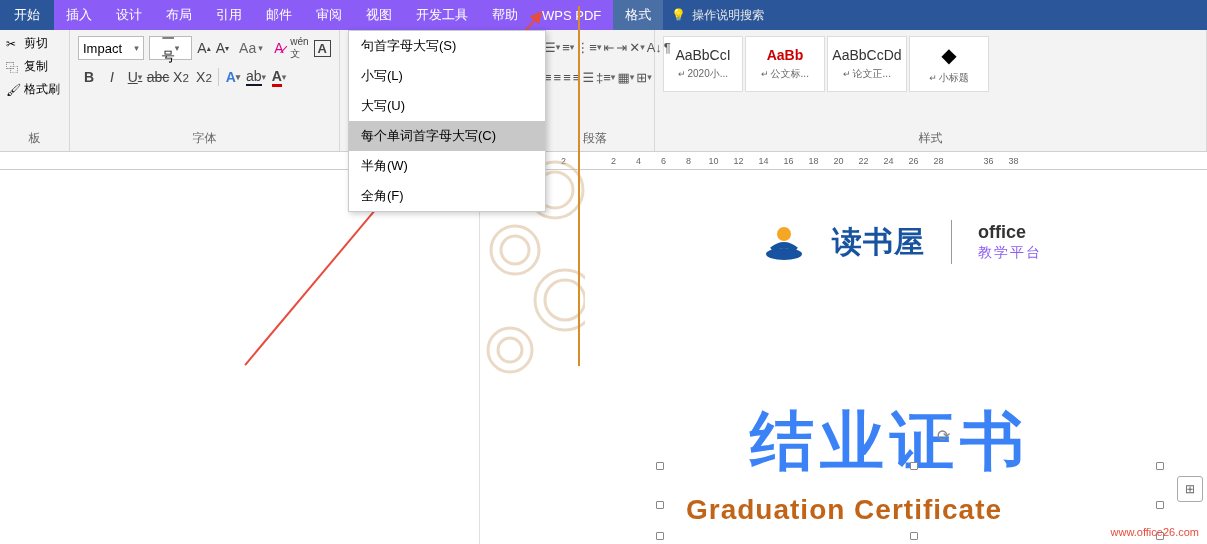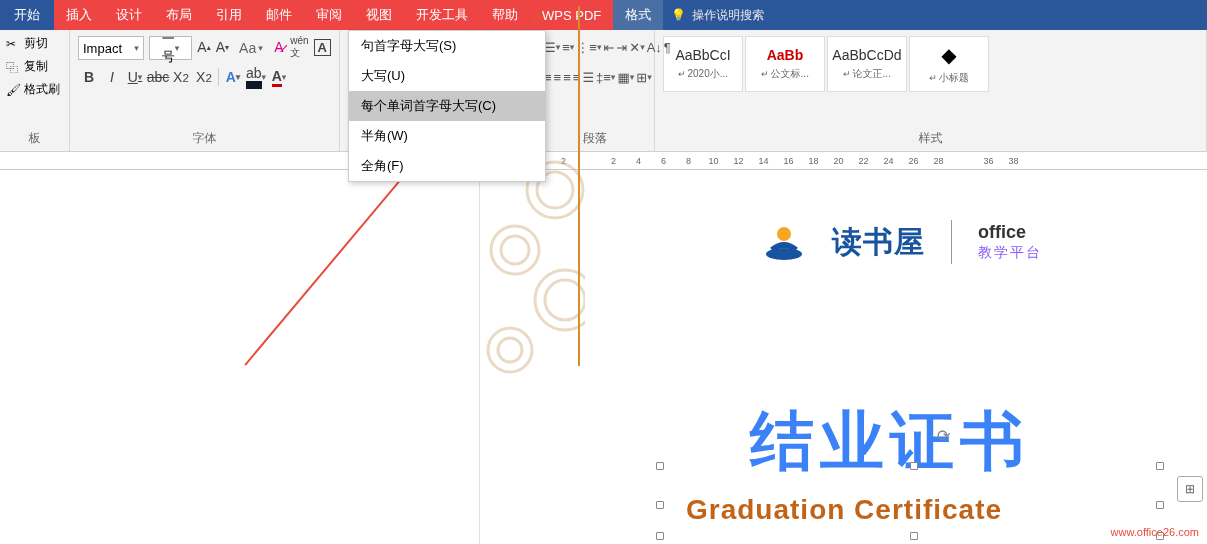--- a/index.html
+++ b/index.html
@@ -1,33 +1,33 @@
 <!DOCTYPE html>
 <html><head>
   <meta charset="utf-8">
   <style>
     * { margin: 0; padding: 0; box-sizing: border-box; font-family: "Microsoft YaHei", sans-serif; }
     body { width: 1207px; height: 544px; background: #fff; overflow: hidden; position: relative; }
     
     .menu-bar { display: flex; background: #2b579a; height: 30px; align-items: center; color: #fff; font-size: 13px; }
     .menu-item { padding: 0 12px; height: 100%; display: flex; align-items: center; cursor: pointer; }
-    .menu-item.dark { background: #ef4444; }
+    .menu-item.dark { background: #8b5cf6; }
     .menu-item.active { padding: 0 14px; }
     .menu-lightbulb { margin-left: 8px; display: flex; align-items: center; gap: 6px; color: #e8e8e8; font-size: 12px; }
     
     .ribbon { display: flex; background: #f3f3f3; border-bottom: 1px solid #d0d0d0; height: 122px; }
     .ribbon-group { border-right: 1px solid #d8d8d8; padding: 2px 4px; display: flex; flex-direction: column; }
     .ribbon-label { text-align: center; font-size: 12px; color: #666; padding: 2px 0; margin-top: auto; }
     
     .clipboard-group { width: 70px; }
     .clip-item { display: flex; align-items: center; gap: 4px; font-size: 12px; padding: 3px 2px; cursor: pointer; }
     .clip-icon { width: 14px; height: 14px; display: inline-block; }
     
     .font-group { width: 270px; position: relative; }
-    .font-row1 { display: flex; gap: 5px; padding: 4px; }
+    .font-row1 { display: flex; gap: 5px; padding: 4px; align-items: center; }
     .font-select { border: 1px solid #bbb; background: #fff; height: 24px; font-size: 13px; padding: 0 4px; width: 108px; display:flex; align-items:center; justify-content:space-between;}
     .size-select { border: 1px solid #bbb; background: #fff; height: 24px; width: 54px; font-size: 13px; display:flex; align-items:center; justify-content:space-between; padding:0 12px;}
     .caret { font-size: 9px; color: #666; }
     .btn-sm { width: 22px; height: 22px; display: flex; align-items: center; justify-content: center; cursor: pointer; font-size: 14px; color: #444;}
     .font-row2 { display: flex; gap: 1px; padding: 2px 4px; align-items: center; }
     .b { font-weight: bold; } .i { font-style: italic; } .u { text-decoration: underline; }
     .s { text-decoration: line-through; }
     
     .aa-btn { border: 1px solid transparent; padding: 2px 4px; display:flex; align-items:center; gap:2px; cursor:pointer; }
     .boxed-a { border: 1.5px solid #444; padding: 0 3px; font-size: 13px; font-weight:bold; color:#444;}
@@ -150,33 +150,34 @@
     <div class="font-row2">
       <div class="btn-sm b">B</div>
       <div class="btn-sm i">I</div>
       <div class="btn-sm u">U<span class="caret">▾</span></div>
       <div class="btn-sm s">abc</div>
       <div class="btn-sm">X<sub>2</sub></div>
       <div class="btn-sm">X<sup>2</sup></div>
       <div style="width:1px;height:18px;background:#ccc;margin:0 2px;"></div>
       <div class="btn-sm" style="color:#3a7bd5;font-weight:bold;">A<span class="caret">▾</span></div>
       <div class="btn-sm" style="position:relative;">
-          <span style="border-bottom:8px solid #0f172a;">ab</span>
+          <span style="border-bottom:2px solid #0f172a;">ab</span>
           <span class="caret">▾</span>
         </div>
       <div class="btn-sm" style="position:relative;">
           <span style="border-bottom:3px solid #c00;font-weight:bold;">A</span>
           <span class="caret">▾</span>
         </div>
     </div>
     <div class="ribbon-label">字体</div>
   </div>
 
   <div class="dropdown-menu">
     <div class="dropdown-item">句首字母大写(S)</div>
+    <div class="dropdown-item">小写(L)</div>
     <div class="dropdown-item">大写(U)</div>
     <div class="dropdown-item highlighted">每个单词首字母大写(C)</div>
     <div class="dropdown-item">半角(W)</div>
     <div class="dropdown-item">全角(F)</div>
   </div>
 
   <div class="ribbon-group paragraph-group" style="position:relative; padding-left:200px;">
     <div class="para-row">
       <div class="para-btn">☰<span class="caret">▾</span></div>
       <div class="para-btn">≡<span class="caret">▾</span></div>

